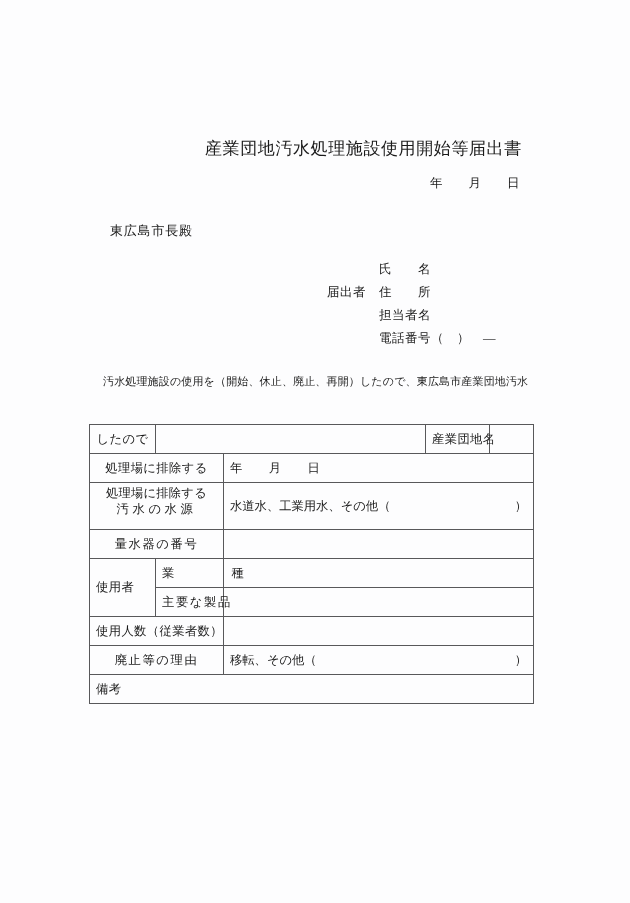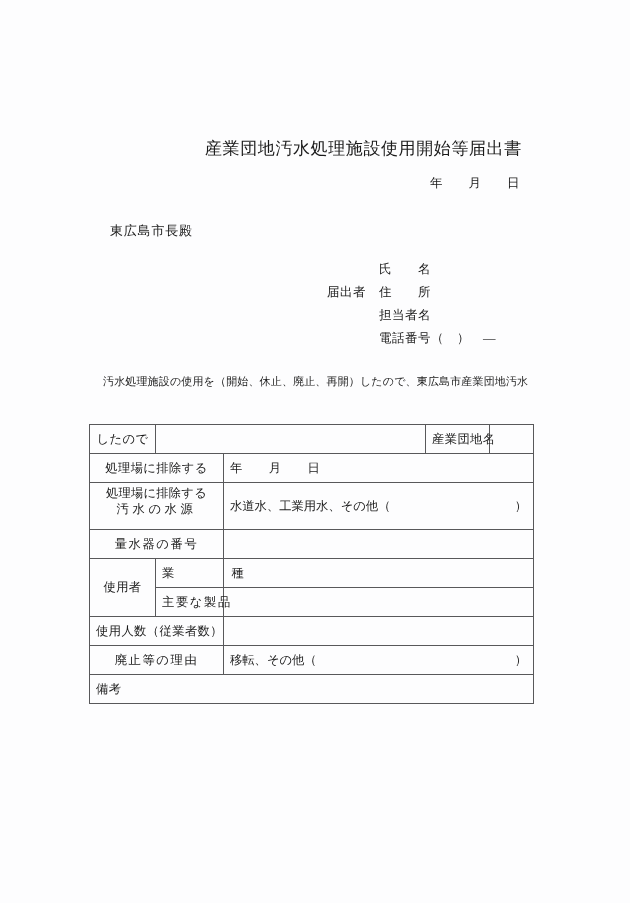--- a/index.html
+++ b/index.html
@@ -109,21 +109,21 @@
   td.val { text-align: left; }
   td.remarks {
     height: 108px;
     vertical-align: top;
     padding-top: 8px;
     letter-spacing: 0.4px;
   }
   td.datecell { letter-spacing: 0.4px; padding-left: 34px; }
   td.datecell .sp { display:inline-block; width: 26px; }
   td.user-lbl {
-    text-align: center;
+    text-align: left;
     letter-spacing: 0.4px;
   }
   td.sub-lbl {
     text-align: center;
     letter-spacing: 1.6px;
     white-space: nowrap;
   }
   .src-line { display: flex; justify-content: space-between; }
 </style>
 </head>

